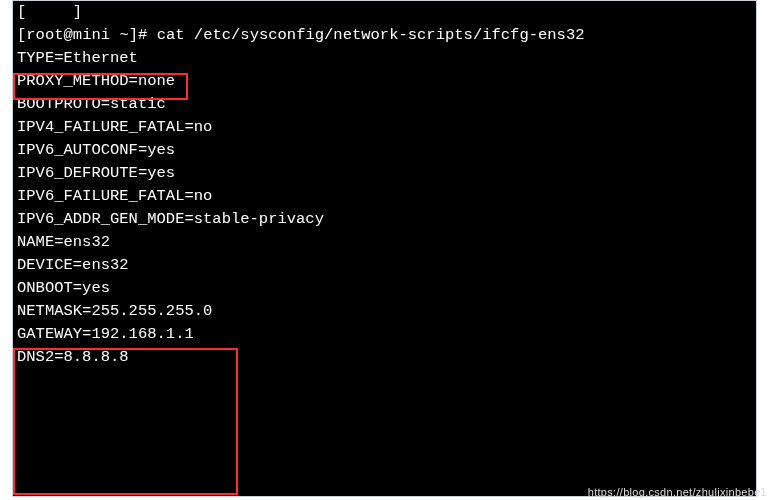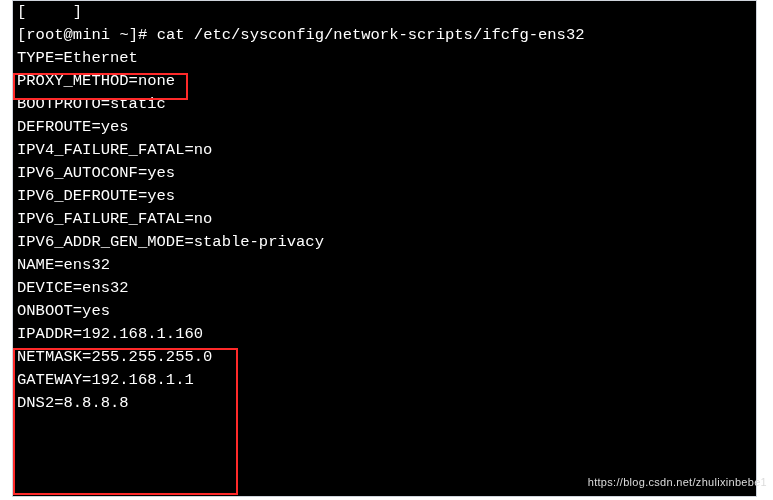--- a/index.html
+++ b/index.html
@@ -47,50 +47,48 @@
   }
   .hl2 {
     left: 13px;
     top: 348px;
     width: 225px;
     height: 147px;
   }
   .watermark {
     position: absolute;
     right: 6px;
-    bottom: 12px;
+    bottom: 2px;
     color: #dcdcdc;
     font-family: Arial, sans-serif;
     font-size: 11px;
     z-index: 20;
     letter-spacing: 0.3px;
   }
 </style>
 </head>
 <body>
 
 <div class="terminal">
 
   <div class="line">[    <span style="opacity:0">.</span>]</div>
 
   <div class="line">[<span>root</span>@<span>mini</span> <span>~</span>]<span>#</span> <span>cat /etc/sysconfig/network-scripts/ifcfg-ens32</span></div>
 
   <div class="line">TYPE=Ethernet</div>
   <div class="line">PROXY_METHOD=none</div>
   <div class="line">BOOTPROTO=static</div>
-  <div class="line">DEFROUTE=yes</div>
   <div class="line">IPV4_FAILURE_FATAL=no</div>
   <div class="line">IPV6_AUTOCONF=yes</div>
   <div class="line">IPV6_DEFROUTE=yes</div>
   <div class="line">IPV6_FAILURE_FATAL=no</div>
   <div class="line">IPV6_ADDR_GEN_MODE=stable-privacy</div>
   <div class="line">NAME=ens32</div>
   <div class="line">DEVICE=ens32</div>
   <div class="line">ONBOOT=yes</div>
-  <div class="line">IPADDR=192.168.1.160</div>
   <div class="line">NETMASK=255.255.255.0</div>
   <div class="line">GATEWAY=192.168.1.1</div>
   <div class="line">DNS2=8.8.8.8</div>
 </div>
 
 <div class="hl hl1"></div>
 <div class="hl hl2"></div>
 
 <div class="watermark">https://blog.csdn.net/zhulixinbebe1</div>
 

